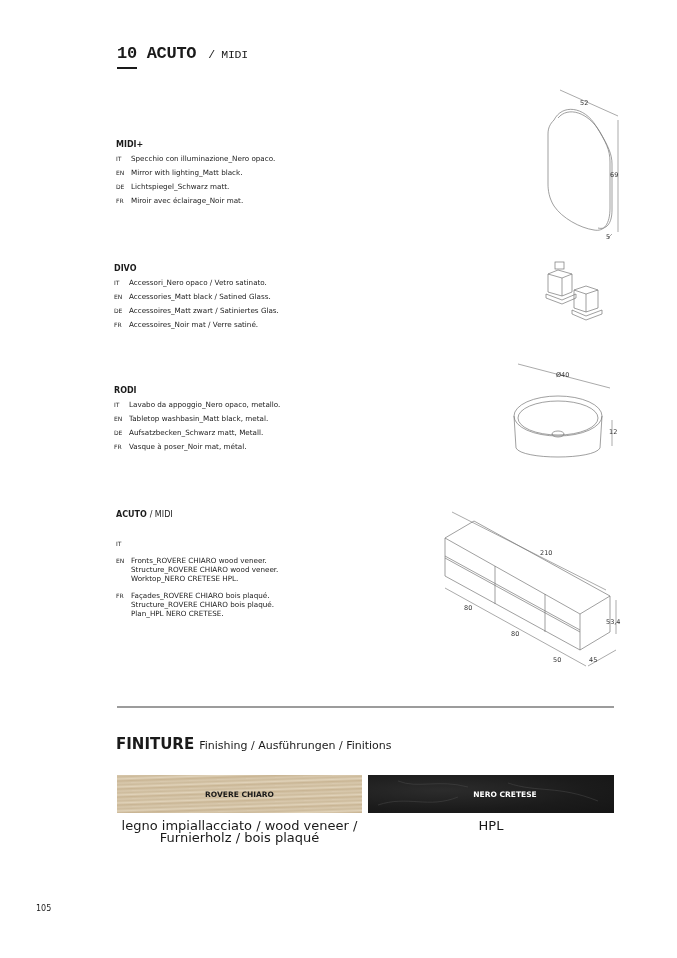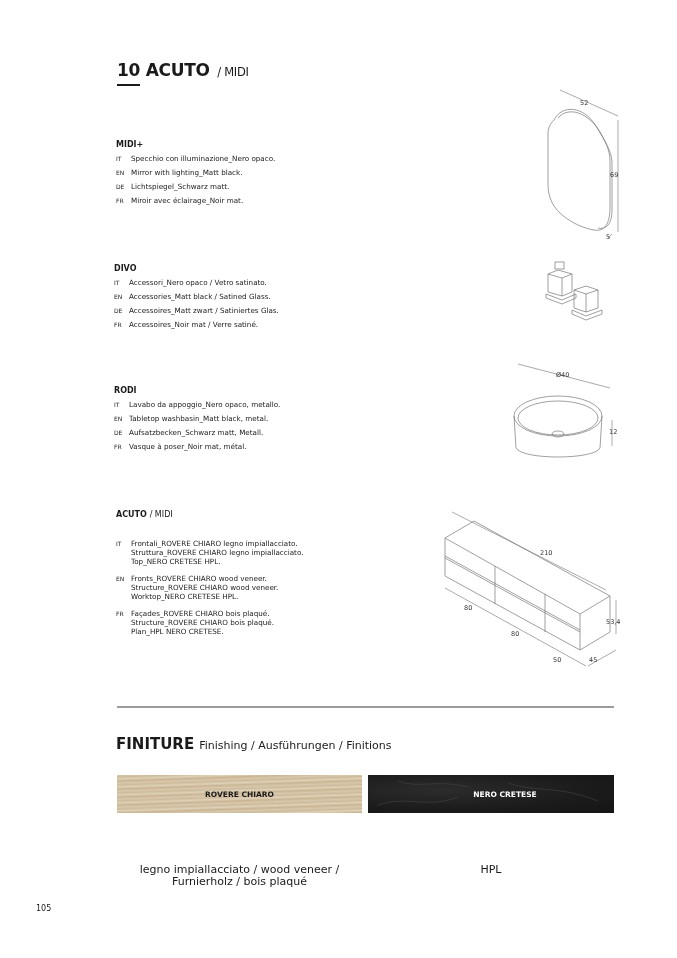--- a/index.html
+++ b/index.html
@@ -1,19 +1,19 @@
 <!DOCTYPE html>
 <html><head>
 <meta charset="utf-8">
 <style>
   * { box-sizing: border-box; margin: 0; padding: 0; }
   html, body { width: 677px; height: 958px; background: #ffffff; overflow: hidden; }
   body { position: relative; font-family: "DejaVu Sans", sans-serif; color: #1a1a1a; }
 
-  .title { position: absolute; left: 117px; top: 60px; font-size: 17px; font-weight: bold; letter-spacing: -0.3px; }
+  .title { position: absolute; left: 117px; top: 44px; font-size: 17px; font-weight: bold; letter-spacing: -0.3px; font-family: Liberation Mono, monospace; }
   .title .num { position: relative; }
   .title .num::after { content: ""; position: absolute; left: 0; right: 0; bottom: -6px; height: 2.5px; background: #1a1a1a; }
   .title .sub { font-weight: normal; font-size: 11.5px; margin-left: 2px; }
 
   .block { position: absolute; }
   .block-title { font-size: 8px; font-weight: bold; margin-bottom: 5px; }
   .block-title .sub { font-weight: normal; }
   .line { display: flex; font-size: 7.2px; line-height: 9px; margin-bottom: 5px; }
   .lang { width: 15px; font-size: 6px; flex-shrink: 0; }
   .txt { white-space: pre-line; }
@@ -23,21 +23,21 @@
   .rule { position: absolute; left: 117px; top: 706px; width: 497px; height: 1.5px; background: #9c9c9c; }
 
   .fin-title { position: absolute; left: 116px; top: 735px; font-size: 15px; font-weight: bold; }
   .fin-title .sub { font-size: 11px; font-weight: normal; margin-left: 5px; }
 
   .swatch { position: absolute; top: 775px; height: 38px; display: flex; align-items: center; justify-content: center; font-size: 7.5px; font-weight: bold; }
   .swatch.wood { left: 117px; width: 245px; color: #1a1a1a;
     background: repeating-linear-gradient(178deg, #d9c9ae 0px, #cdbb9c 2px, #e0d2b9 4px, #c9b594 6px, #d6c6aa 8px); }
   .swatch.stone { left: 368px; width: 246px; color: #ffffff;
     background: radial-gradient(ellipse at 30% 40%, #2c2c2c 0%, #1b1b1b 60%, #151515 100%); padding-left: 28px; }
-  .swatch-desc { position: absolute; top: 864px; font-size: 11px; line-height: 12px; text-align: center; }
+  .swatch-desc { position: absolute; top: 820px; font-size: 13px; line-height: 12px; text-align: center; }
 
   .page-num { position: absolute; left: 36px; top: 904px; font-size: 8px; }
   svg { position: absolute; overflow: visible; }
   svg .s { stroke: #777; fill: none; stroke-width: 0.7; }
   svg .d { stroke: #555; fill: none; stroke-width: 0.5; }
 </style>
 </head>
 <body>
 
 <div class="title">
@@ -133,23 +133,20 @@
   <ellipse class="s" cx="48" cy="70" rx="6" ry="3"></ellipse>
   <line class="d" x1="102" y1="56" x2="102" y2="82"></line>
 </svg>
 <span class="dim" style="left:556px; top:371px;">Ø40</span>
 <span class="dim" style="left:609px; top:428px;">12</span>
 
 <div class="block" style="left:116px; top:510px; width:260px;">
   <div class="block-title" style="margin-bottom:20px;"><span>ACUTO</span> <span class="sub">/ MIDI</span></div>
   <div class="line" style="margin-bottom:8px;">
       <span class="lang">IT</span>
-      <span class="txt">Frontali_ROVERE CHIARO legno impiallacciato.
-Struttura_ROVERE CHIARO legno impiallacciato.
-Top_NERO CRETESE HPL.</span>
     </div>
   <div class="line" style="margin-bottom:8px;">
       <span class="lang">EN</span>
       <span class="txt">Fronts_ROVERE CHIARO wood veneer.
 Structure_ROVERE CHIARO wood veneer.
 Worktop_NERO CRETESE HPL.</span>
     </div>
   <div class="line">
       <span class="lang">FR</span>
       <span class="txt">Façades_ROVERE CHIARO bois plaqué.

